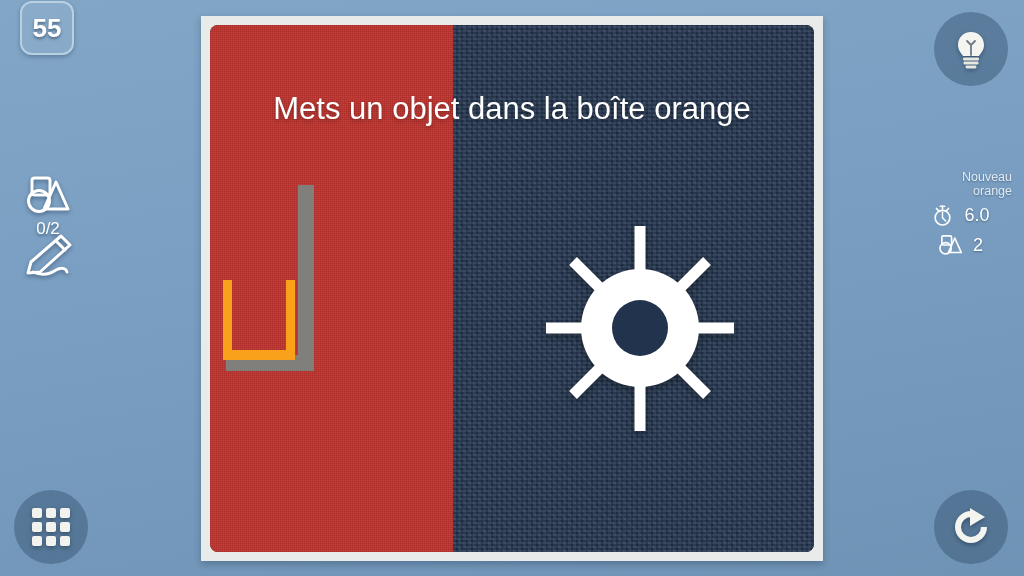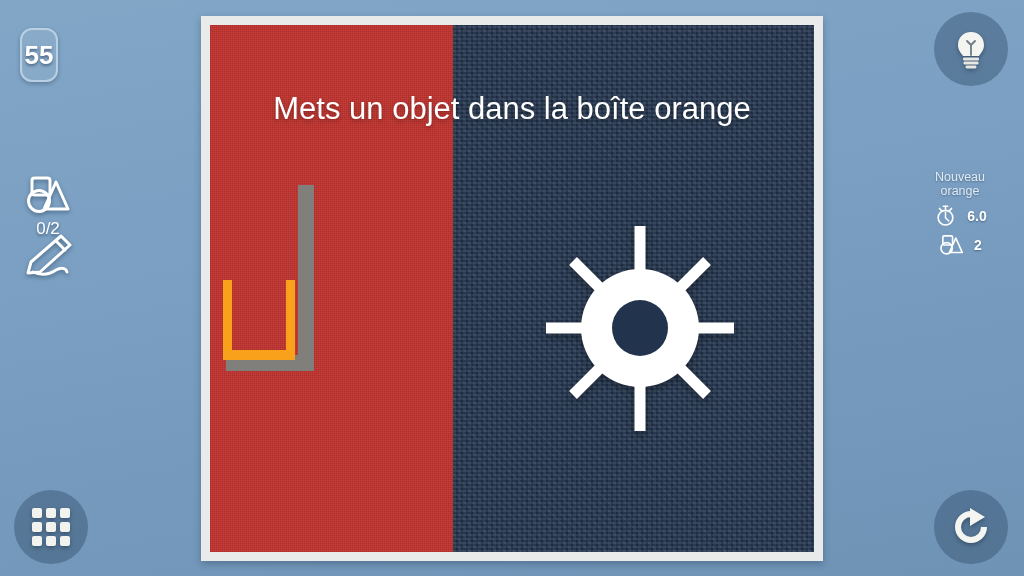--- a/index.html
+++ b/index.html
@@ -16,22 +16,22 @@
 
   
   .svgicon { display:block; }
   .ds { filter:drop-shadow(0 2px 2px rgba(20,40,65,.45)); }
 
   
   #left-hud {
     position:absolute; left:0; top:0; width:96px; height:576px;
   }
   #level-badge {
-    position:absolute; left:20px; top:28px;
-    width:38px; height:54px; border-radius:12px;
+    position:absolute; left:20px; top:1px;
+    width:54px; height:54px; border-radius:12px;
     border:2.5px solid #b9cfe2;
     background:rgba(255,255,255,.07);
     display:flex; align-items:center; justify-content:center;
     color:#ffffff; font-size:26px; font-weight:600;
     text-shadow:0 2px 3px rgba(20,40,65,.5);
     box-shadow:0 2px 4px rgba(20,40,65,.30);
   }
   .hud-stat { position:absolute; left:0; width:96px; text-align:center; }
   .hud-stat .ico { display:flex; justify-content:center; }
   .hud-stat .val {
@@ -49,40 +49,41 @@
     display:flex; align-items:center; justify-content:center;
     cursor:pointer;
   }
   #hint-button    { right:16px;  top:12px; }
   #menu-button    { left:14px;   bottom:12px; }
   #restart-button { right:16px;  bottom:12px; }
 
   
   #record-panel {
     position:absolute; right:12px; top:170px; width:104px;
-    text-align:center; color:#e9f1f8;
+    text-align:right; color:#e9f1f8;
     text-shadow:0 1px 2px rgba(20,40,65,.45);
   }
   #record-panel .rec-title { font-size:12.5px; line-height:14px; opacity:.92; }
   .rec-row {
     display:flex; align-items:center; justify-content:center;
     gap:9px; margin-top:5px;
   }
-  .rec-row .rv { font-size:14px; font-weight:700; color:#ffffff; }
+  .rec-row .rv { font-size:18px; font-weight:400; color:#ffffff; }
 
   
   #play-frame {
     position:absolute; left:201px; top:16px; width:622px; height:545px;
     background:#e9eaea;
     padding:9px;
     box-shadow:0 3px 7px rgba(20,40,65,.30);
   }
   #play-area {
     position:relative; width:100%; height:100%; overflow:hidden;
     background:#404040;
+    border-radius:8px;
   }
   
   #zone-red {
     position:absolute; left:0; top:0; width:40.3%; height:100%;
     background-color:#c1332e;
     background-image:
       repeating-linear-gradient(0deg, rgba(0,0,0,.05) 0 1px, rgba(255,255,255,.035) 1px 2px),
       repeating-linear-gradient(90deg, rgba(0,0,0,.05) 0 1px, rgba(255,255,255,.03) 1px 2px);
   }
   

